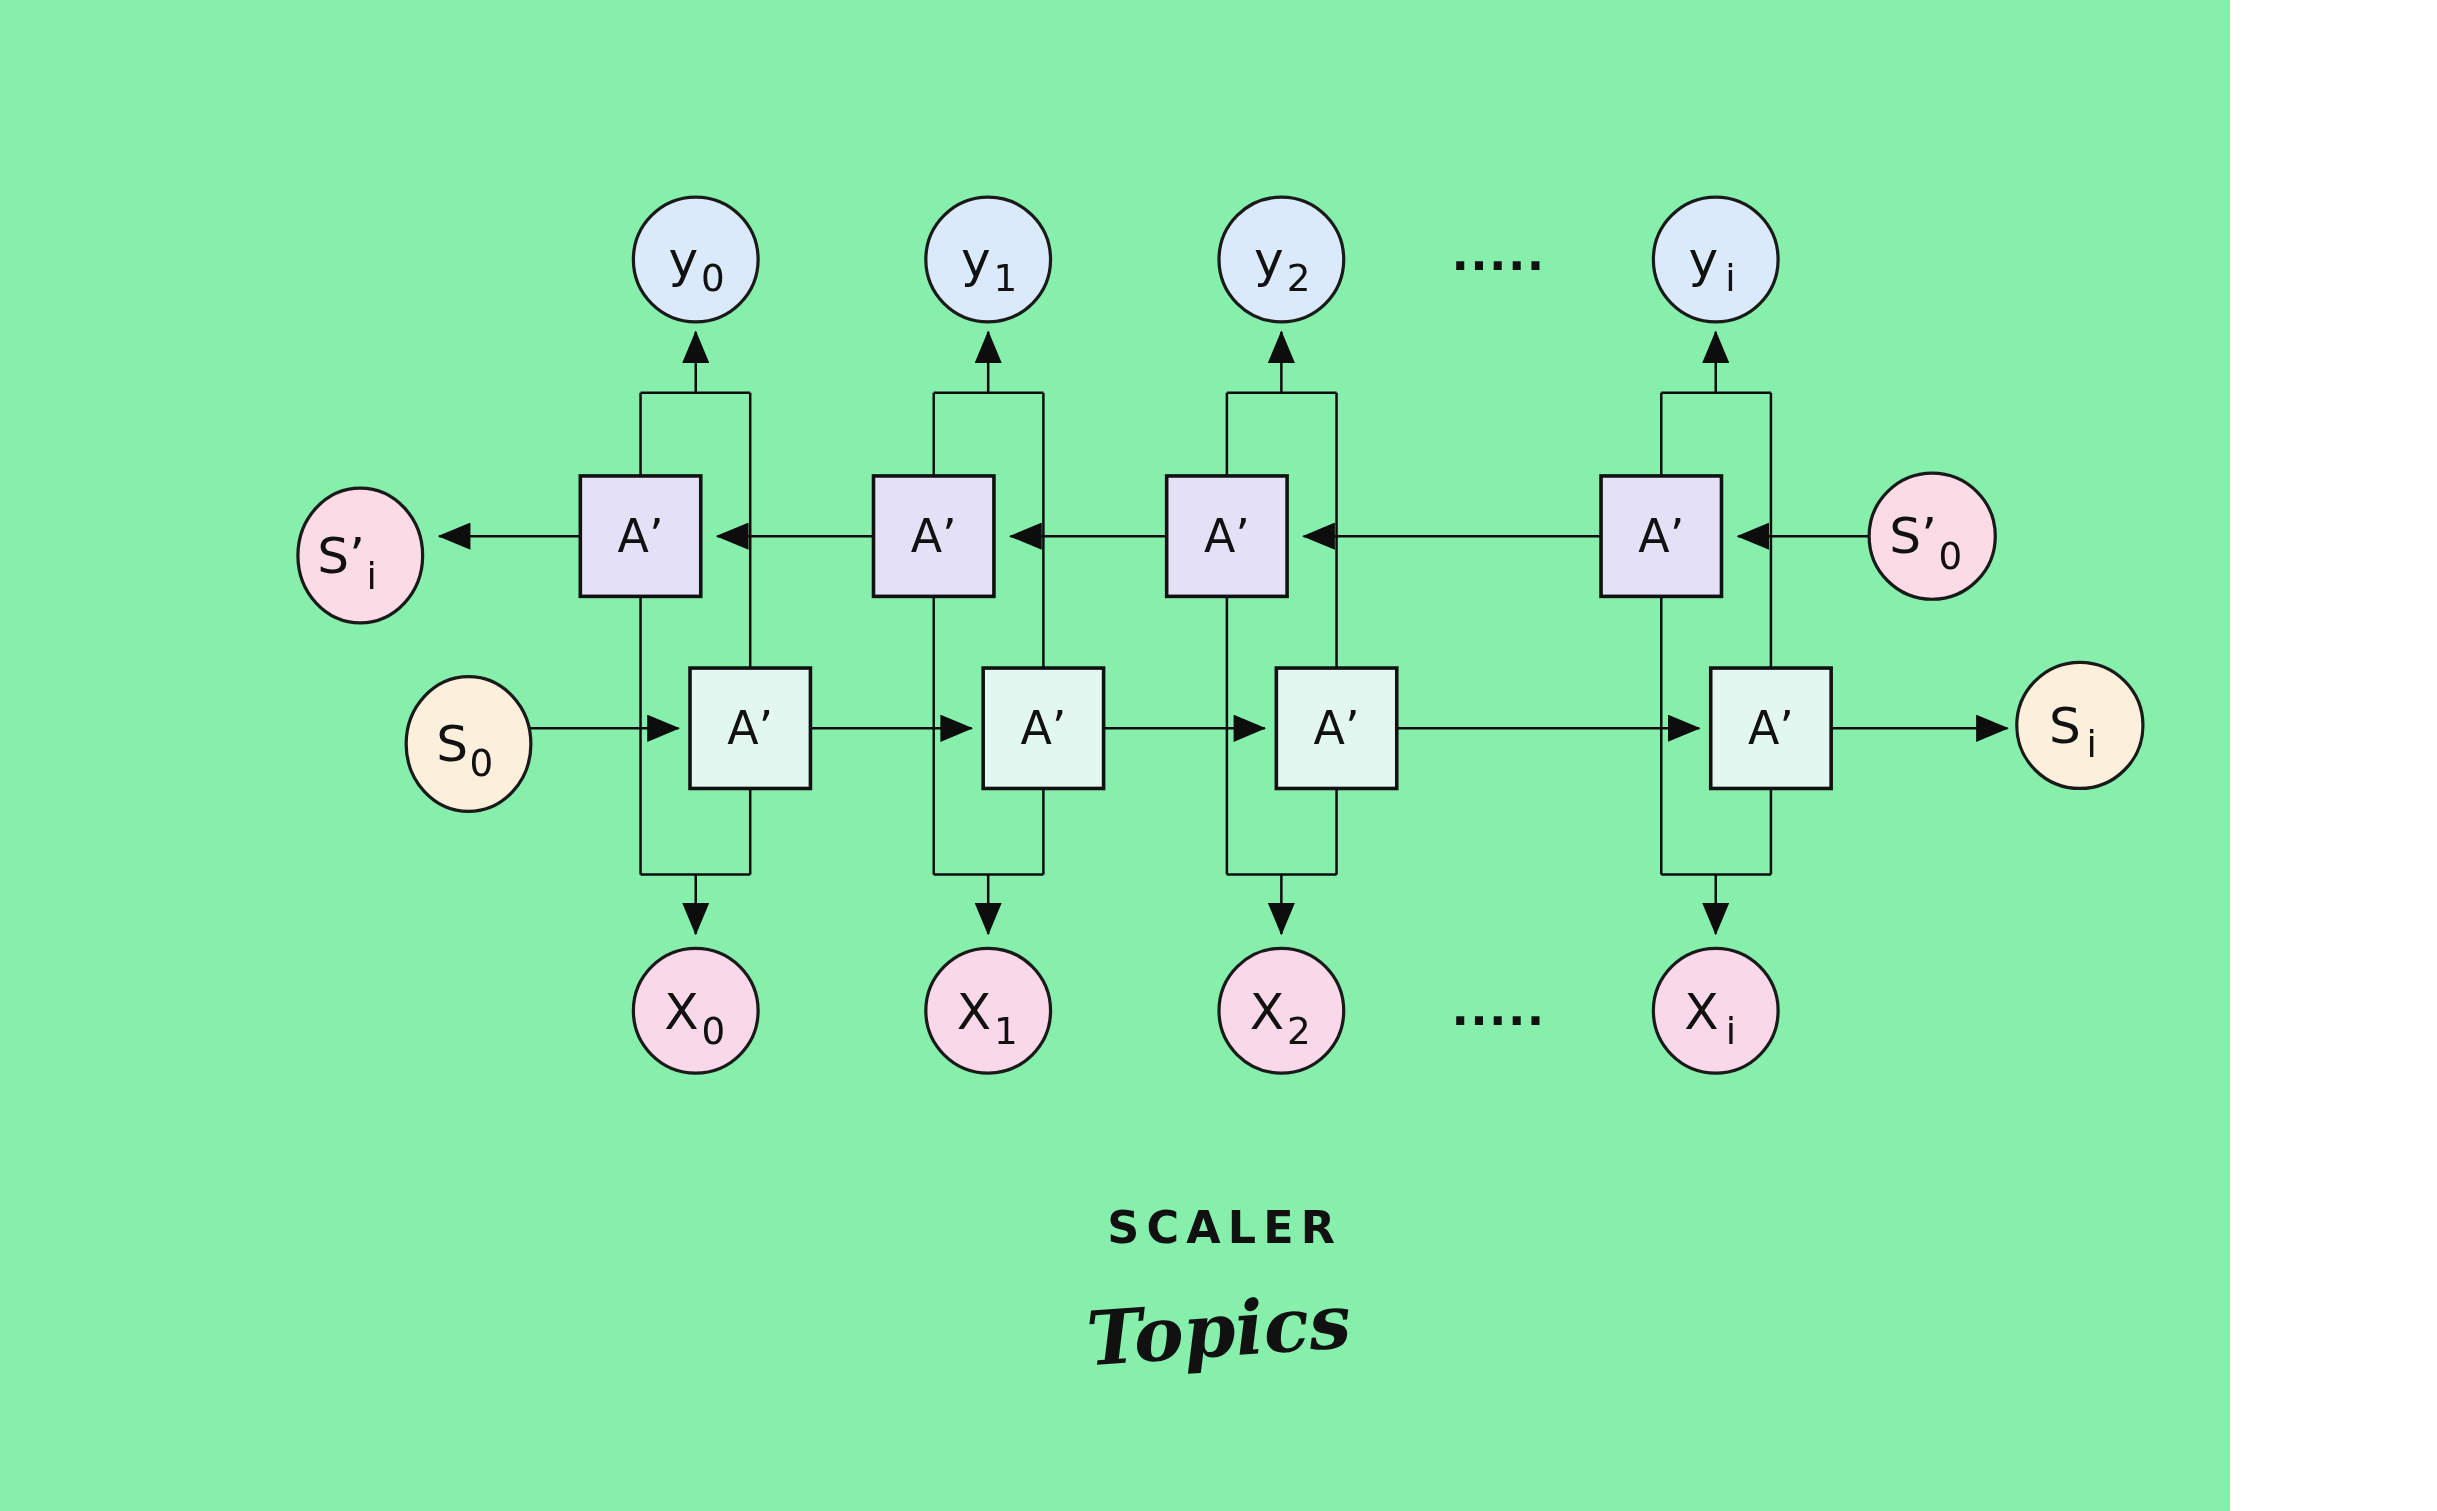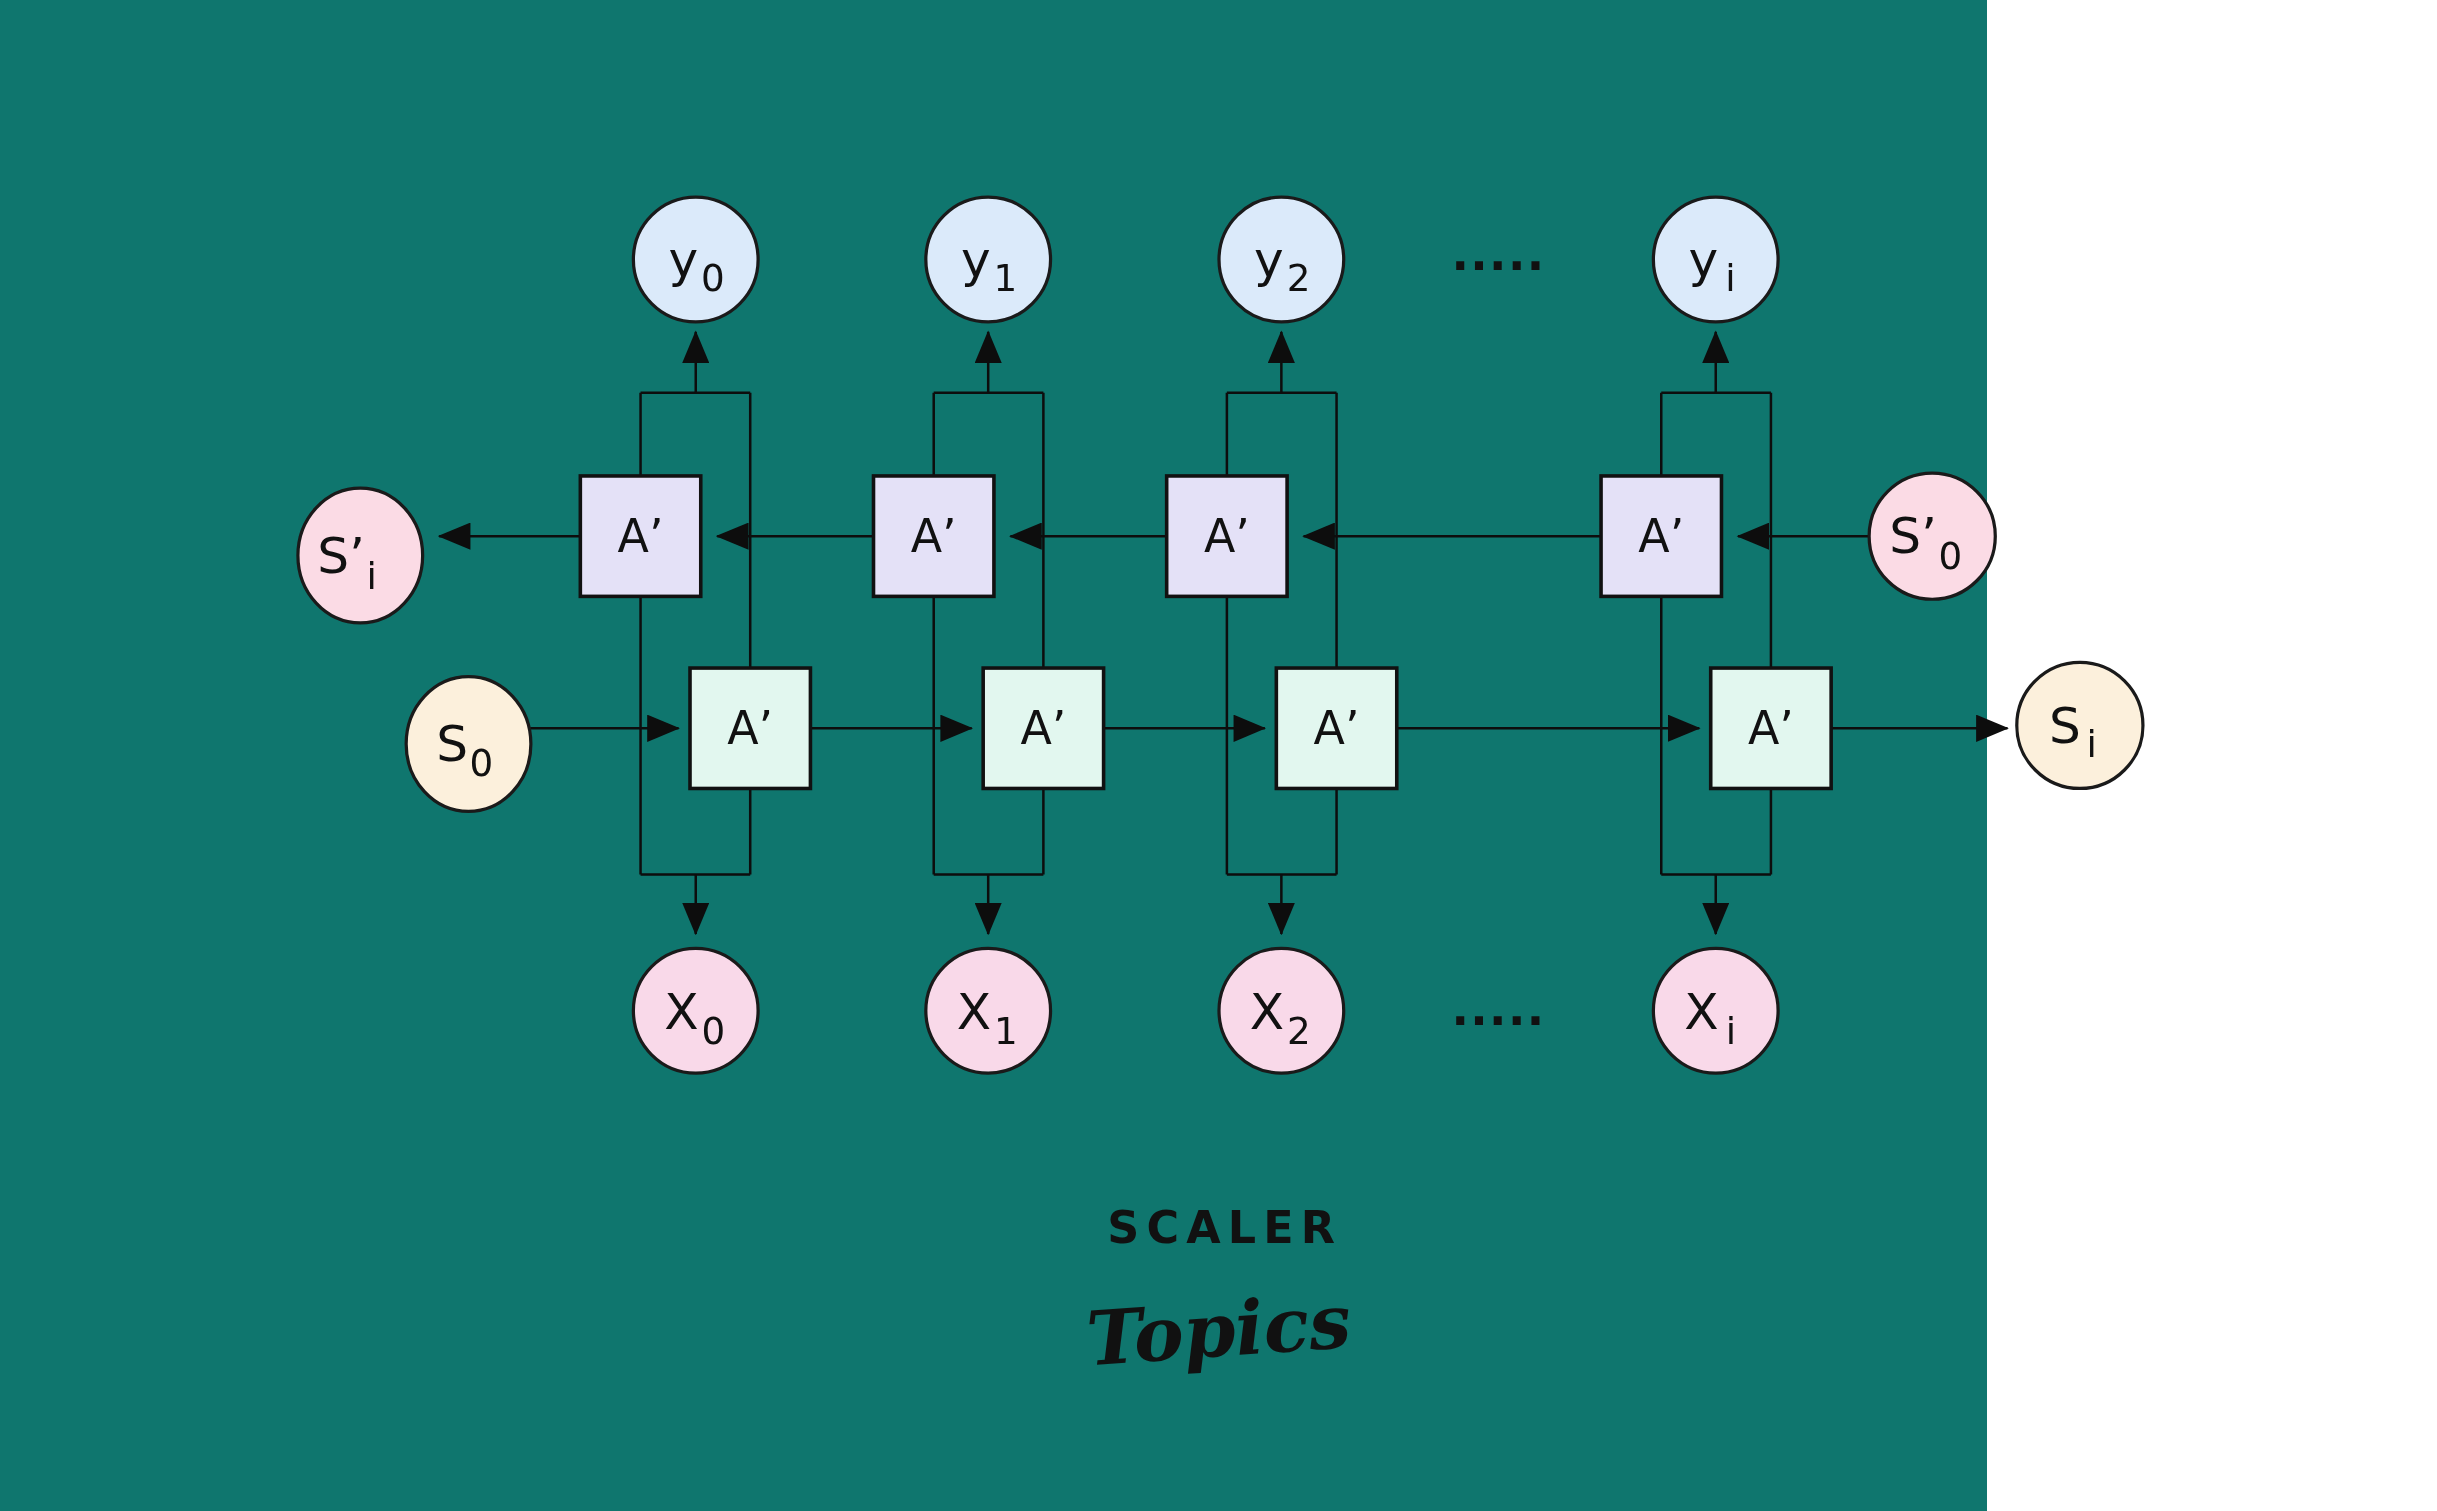--- a/index.html
+++ b/index.html
@@ -1,16 +1,16 @@
 <!DOCTYPE html>
 <html style="font-size:11.5px"><head>
 <meta charset="utf-8">
 <style>
   html,body{margin:0;padding:0;background:#ffffff;}
-  .stage{width:1987px;height:1511px;background:#0f766e;position:relative;}
+  .stage{width:2230px;height:1511px;background:#86efac;position:relative;}
   svg{display:block;}
   .wire{stroke:#0d0d0d;stroke-width:3.5;fill:none;}
   .head{fill:#0d0d0d;stroke:none;}
   .node{stroke:#1a1a1a;stroke-width:4.5;}
   .cell{stroke:#111111;stroke-width:5;}
   text{font-family:"DejaVu Sans","Liberation Sans",sans-serif;fill:#111111;}
   .lbl{font-size:70px;}
   .sub{font-size:52px;}
   .cell-lbl{font-size:64px;text-anchor:middle;}
   .dots{font-size:64px;letter-spacing:2px;text-anchor:middle;font-weight:600;}

